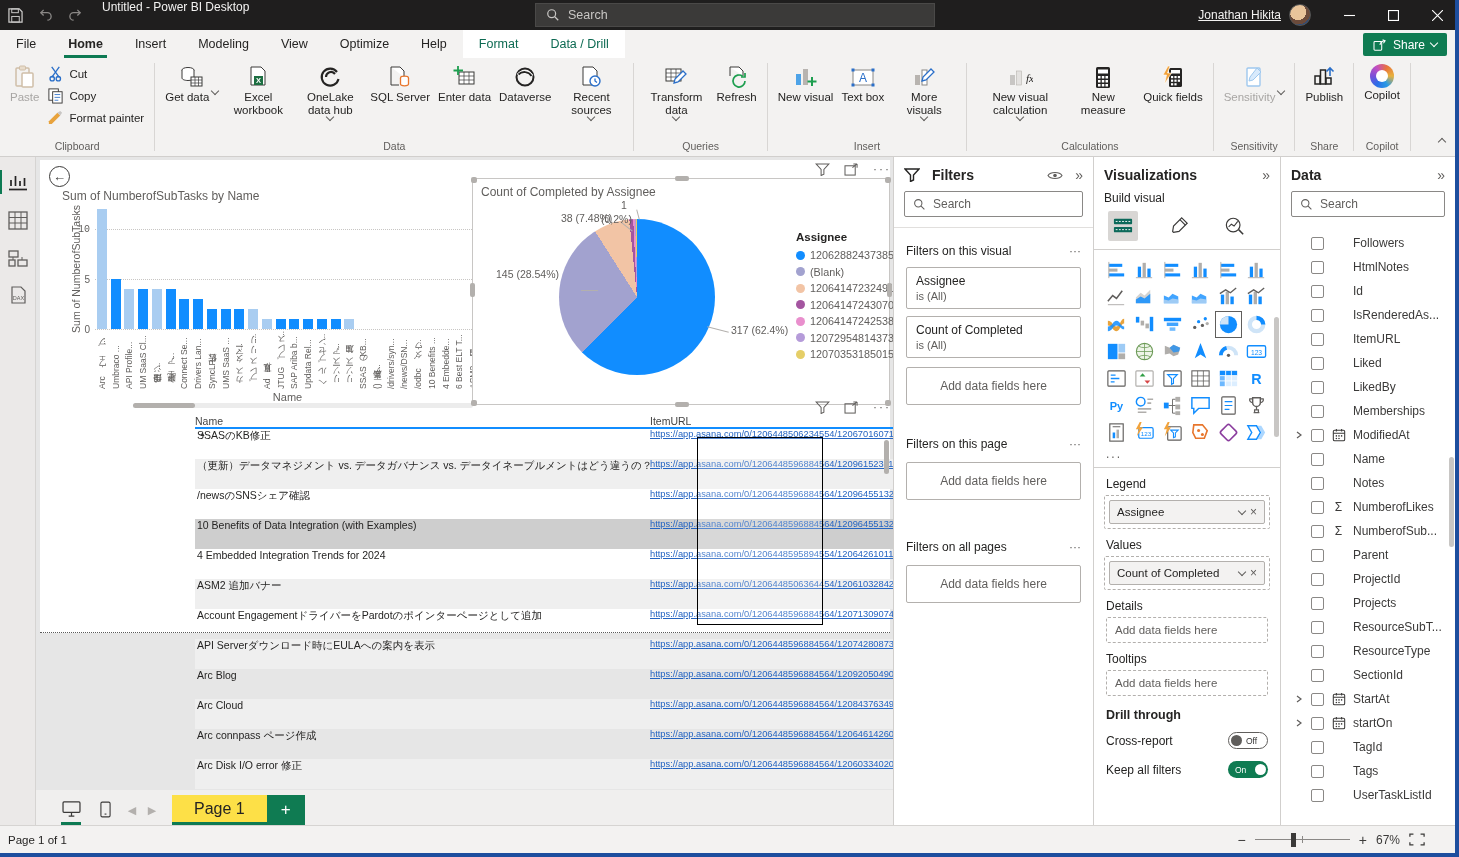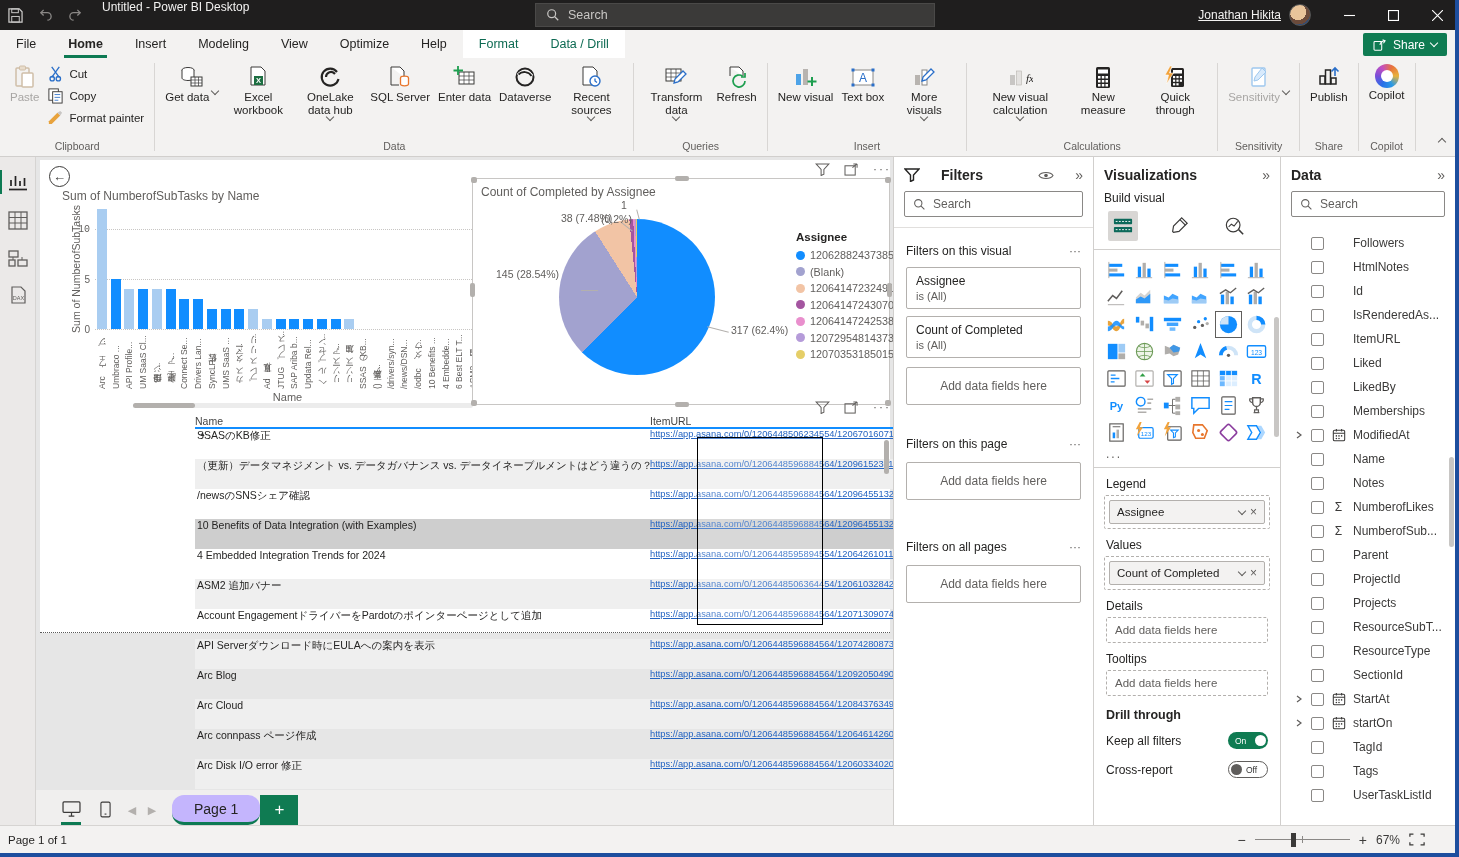--- a/index.html
+++ b/index.html
@@ -82,21 +82,21 @@
   .trow{display:flex;height:30px;align-items:flex-start;}
   .trow.alt{background:#efefef;}
   .trow.sel{background:#cecece;}
   .td-name{width:455px;overflow:hidden;white-space:nowrap;padding-left:2px;}
   .td-url{width:270px;overflow:hidden;white-space:nowrap;font-size:9.3px;}
   .td-url a{color:#2464c2;text-decoration:underline;}
   .sel-overlay{position:absolute;left:657px;top:277px;width:126px;height:188px;border:1.6px solid #000;background:rgba(255,255,255,0.22);}
   .vscroll{position:absolute;left:844px;top:280px;width:5px;height:34px;background:#b3b0ad;border-radius:3px;}
   
   .pane{background:#fff;border-left:1px solid #d1cfcd;position:relative;overflow:hidden;}
-  .pane-h{display:flex;align-items:center;gap:21px;padding:10px 10px 6px;font-size:14px;font-weight:bold;color:#252423;}
+  .pane-h{display:flex;align-items:center;gap:12px;padding:10px 10px 6px;font-size:14px;font-weight:bold;color:#252423;}
   .pane-h .spacer{flex:1;}
   .collapse{color:#605e5c;font-size:14px;font-weight:normal;}
   .searchbox{margin:2px 10px 10px;height:26px;border:1px solid #8a8886;border-radius:2px;display:flex;align-items:center;gap:7px;padding:0 8px;color:#605e5c;font-size:12px;}
   .fsect{padding:10px 12px 2px;font-size:12px;color:#252423;display:flex;}
   .fsect .dots{margin-left:auto;color:#605e5c;}
   .fcard{margin:7px 12px 0;border:1px solid #b3b0ad;border-radius:2px;padding:6px 9px;}
   .fcard .ff{font-size:12px;color:#252423;}
   .fcard .fc{font-size:11px;color:#605e5c;margin-top:2px;}
   .addcard{margin:9px 12px 0;border:1px solid #b3b0ad;border-radius:2px;height:38px;display:flex;align-items:center;justify-content:center;color:#605e5c;font-size:12px;}
   .hr{height:1px;background:#e1dfdd;margin:6px 0;}
@@ -130,21 +130,21 @@
   .field{display:flex;align-items:center;height:24px;padding-left:30px;gap:6px;font-size:12px;color:#3b3a39;}
   .cb{width:13px;height:13px;border:1px solid #8a8886;border-radius:2px;background:#fff;flex:none;}
   .fico{width:17px;display:flex;justify-content:center;color:#3b3a39;font-size:12px;flex:none;}
   .fchev{width:10px;margin-left:-16px;margin-right:0;color:#605e5c;display:flex;flex:none;}
   .pane-scroll{position:absolute;right:1px;width:5px;background:#c8c6c4;border-radius:3px;}
   
   .pagebar{width:857px;height:35px;background:#f0efee;display:flex;align-items:flex-end;}
   .pb-ic{width:34px;height:28px;display:flex;align-items:center;justify-content:center;color:#3b3a39;position:relative;margin-bottom:2px;}
   .pb-ic.act::after{content:"";position:absolute;left:7px;right:7px;bottom:-2px;height:3px;background:#0d7a53;}
   .pb-arrow{color:#b3b0ad;font-size:11px;width:20px;text-align:center;margin-bottom:8px;}
-  .ptab{height:30px;background:#c4b5fd;display:flex;align-items:center;padding:0 22px;font-size:14px;border-bottom:3px solid #0d7a53;margin-left:10px;border-radius:12px;}
+  .ptab{height:30px;background:#fde047;display:flex;align-items:center;padding:0 22px;font-size:16px;border-bottom:3px solid #0d7a53;margin-left:10px;}
   .ptab-add{height:30px;width:38px;background:#0f7b52;color:#fff;display:flex;align-items:center;justify-content:center;font-size:17px;}
   .statusbar{position:absolute;left:0;top:825px;width:1459px;height:28px;background:#f3f2f1;border-top:1px solid #d6d4d2;display:flex;align-items:center;font-size:11.5px;color:#252423;}
   .zoomctl{position:absolute;right:34px;display:flex;align-items:center;gap:9px;color:#3b3a39;}
   .ztrack{position:relative;width:95px;height:1.5px;background:#8a8886;}
   .ztrack .zthumb{position:absolute;left:36px;top:-6px;width:5px;height:14px;background:#3b3a39;}
   .ztrack .ztick{position:absolute;left:50%;top:-3px;width:1px;height:7px;background:#8a8886;}
   .frame-right{position:absolute;right:0;top:0;width:4px;height:857px;background:#1d4e9e;}
   .frame-bottom{position:absolute;left:0;top:853px;width:1459px;height:4px;background:#1d4e9e;}
 </style>
 </head>
@@ -424,21 +424,21 @@
                   <rect x="14.4" y="11" width="2.2" height="2.2"></rect>
                   <rect x="17.8" y="11" width="2.2" height="2.2"></rect>
                   <rect x="11" y="14.6" width="2.2" height="2.2"></rect>
                   <rect x="14.4" y="14.6" width="2.2" height="2.2"></rect>
                   <rect x="17.8" y="14.6" width="2.2" height="2.2"></rect>
                   <rect x="11" y="18.2" width="2.2" height="2.2"></rect>
                   <rect x="14.4" y="18.2" width="2.2" height="2.2"></rect>
                 </g>
                 <path d="M8 1L3 10h3.5L4.5 19l7-11H7.5l2.5-7z" fill="#f2a33c" stroke="#fff" stroke-width=".6"></path>
               </svg>
-              <div class="blabel">Quick through</div>
+              <div class="blabel">Quick fields</div>
             </div>
           </div>
           <div class="rlabel">Calculations</div>
         </div>
         <div class="rsep"></div>
         <div class="rgroup">
           <div class="rbody">
             <div class="bigbtn dis">
               <svg width="26" height="26" viewBox="0 0 26 24">
                 <rect x="6" y="3" width="13" height="18" rx="1" fill="#fff" stroke="#9ec8ee" stroke-width="1.4"></rect>
@@ -1241,31 +1241,31 @@
         <span class="chev"></span>
         <span class="x">×</span>
       </div>
         </div>
       <div class="welllab">Details</div>
       <div class="dashbox">Add data fields here</div>
       <div class="welllab">Tooltips</div>
       <div class="dashbox">Add data fields here</div>
       <div class="drill-h">Drill through</div>
       <div class="togglerow">
+        <span>Cross-report</span>
+        <span class="t tog off">
+            <span class="knob"></span>
+            <span class="tl">Off</span>
+          </span>
+      </div>
+      <div class="togglerow">
         <span>Keep all filters</span>
         <span class="t tog on">
             <span class="tl">On</span>
             <span class="knob"></span>
-          </span>
-      </div>
-      <div class="togglerow">
-        <span>Cross-report</span>
-        <span class="t tog off">
-            <span class="knob"></span>
-            <span class="tl">Off</span>
           </span>
       </div>
       <div class="pane-scroll" style="top:160px;height:120px;"></div>
     </div>
 
     <div class="pane" style="width:175px;">
       <div class="pane-h">
         <span>Data</span>
         <span class="spacer"></span>
         <span class="collapse">»</span>

